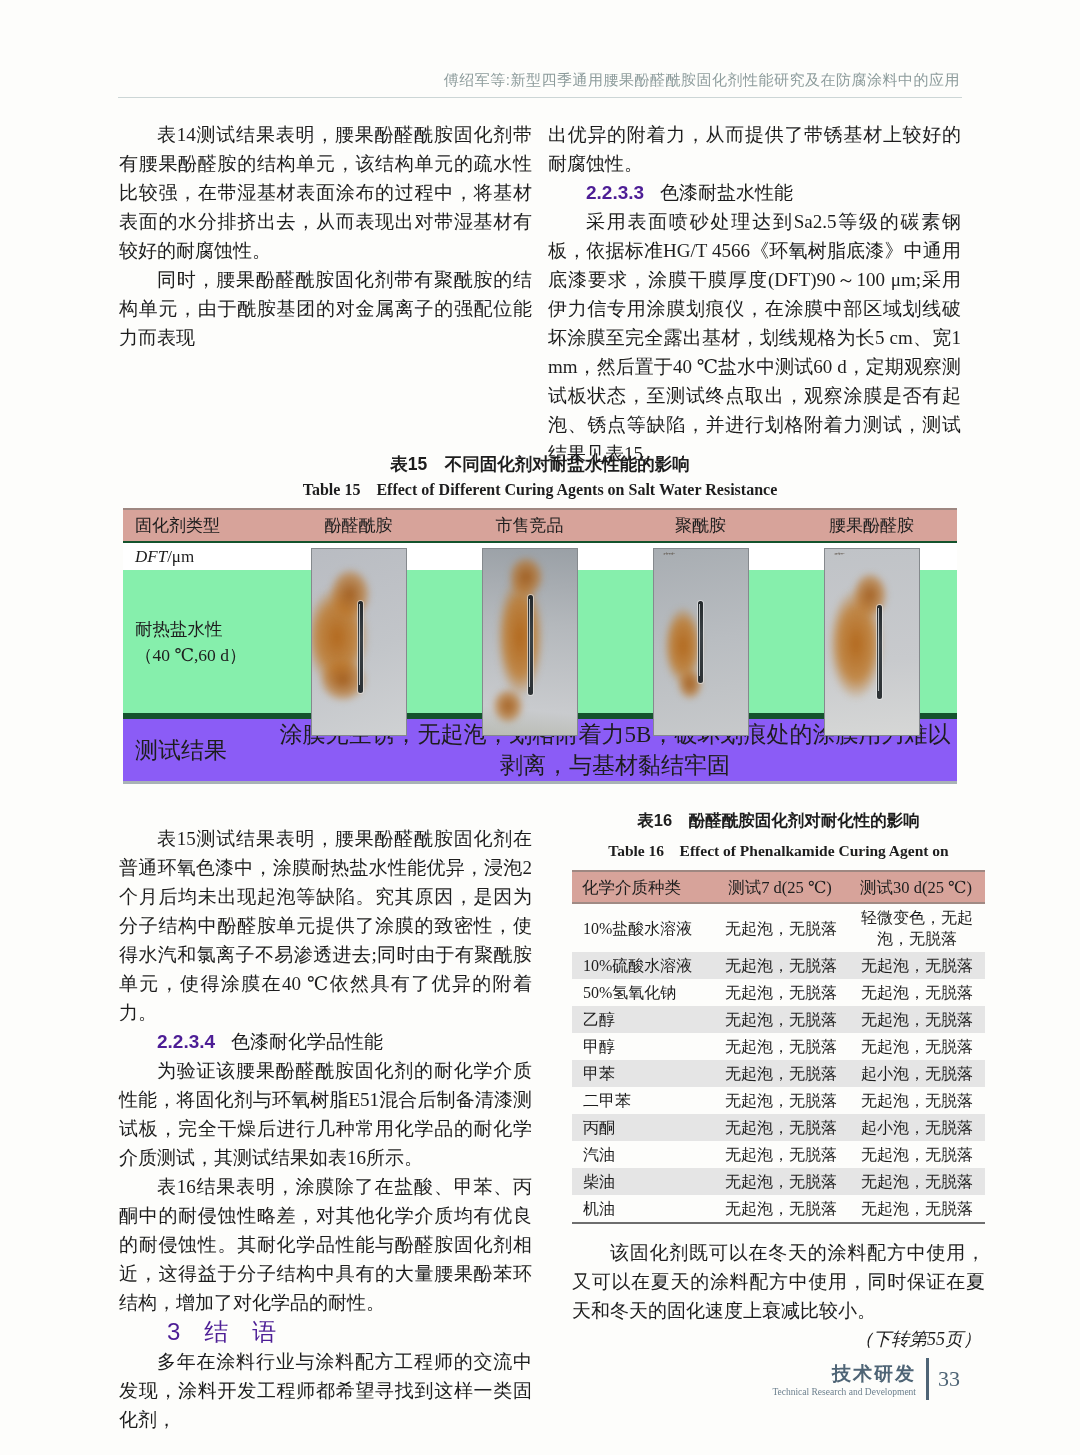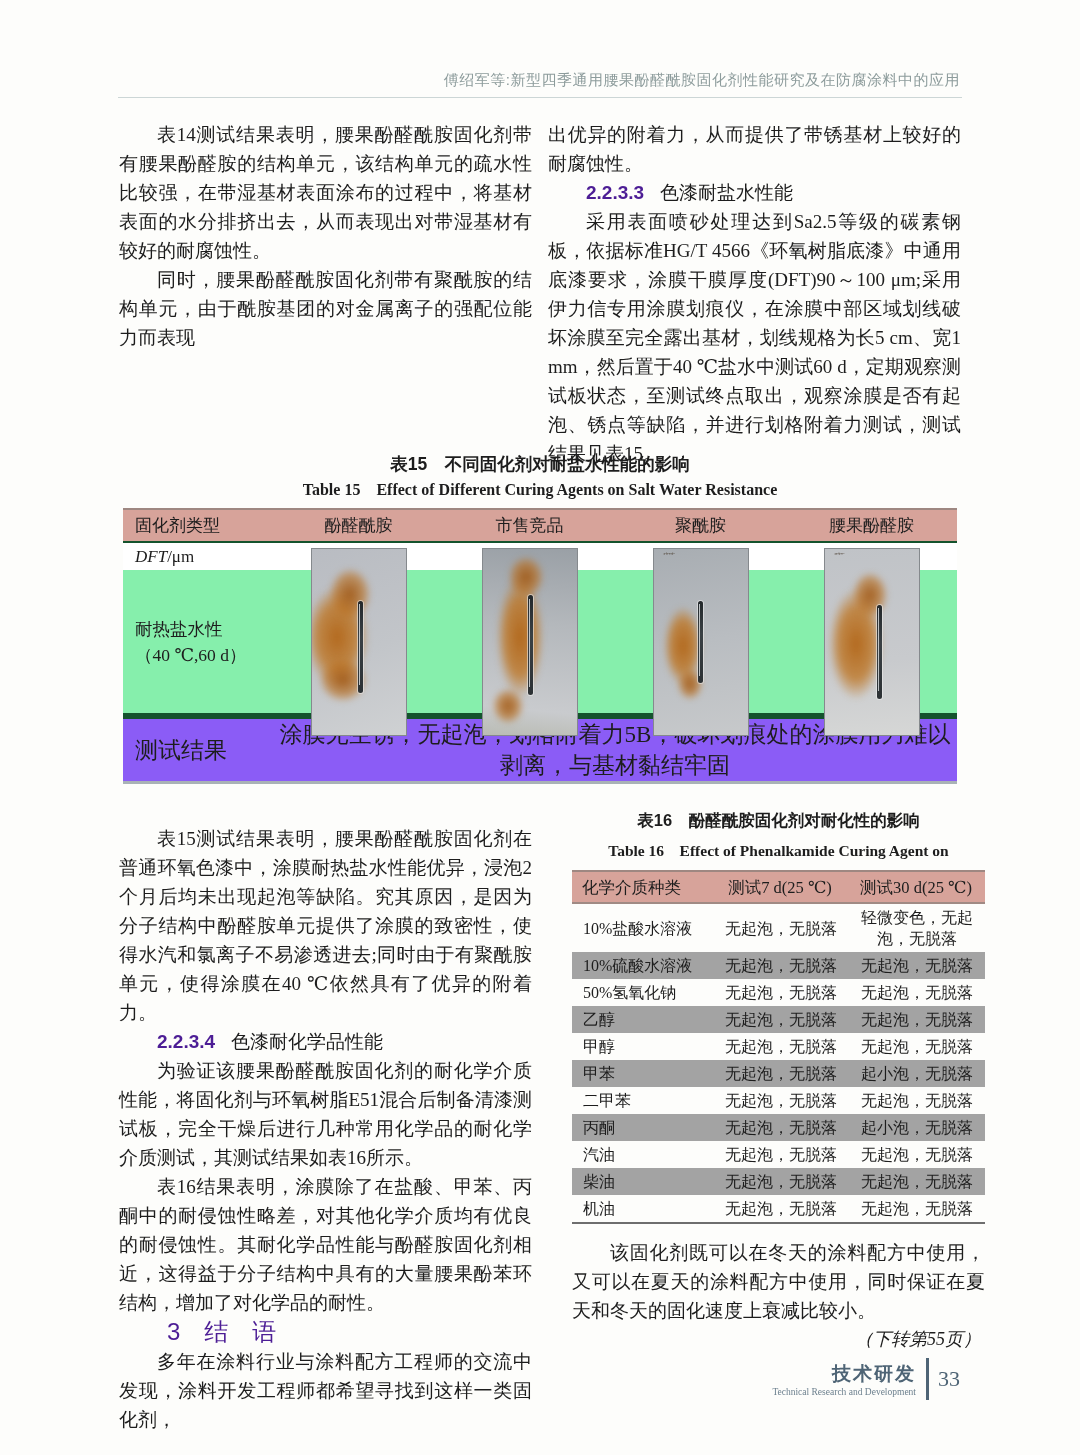--- a/index.html
+++ b/index.html
@@ -110,21 +110,21 @@
   .t16-header{
     display:flex;align-items:center;height:30px;
     background:#d7a39a;border-top:2px solid #9e8781;border-bottom:2px solid #a08a84;
     font-size:16.5px;
   }
   .t16-c1{width:140px;padding-left:10px;box-sizing:border-box;text-align:left;}
   .t16-c2{width:136px;text-align:center;}
   .t16-c3{width:136px;text-align:center;}
   .t16-row{display:flex;align-items:center;min-height:27px;justify-content:flex-end;}
   .t16-row.tall{min-height:48px;}
-  .t16-row.pink{background:#a3a3a3;}
+  .t16-row.pink{background:#e5e5e5;}
 
   
   #footer{
     position:absolute;top:1358px;left:600px;width:360px;
     display:flex;align-items:center;justify-content:flex-end;
   }
   .footer-text{text-align:right;}
   .footer-cn{
     font-family:"Liberation Sans","DejaVu Sans",sans-serif;
     font-weight:bold;font-size:19px;color:#4e6475;letter-spacing:2px;

